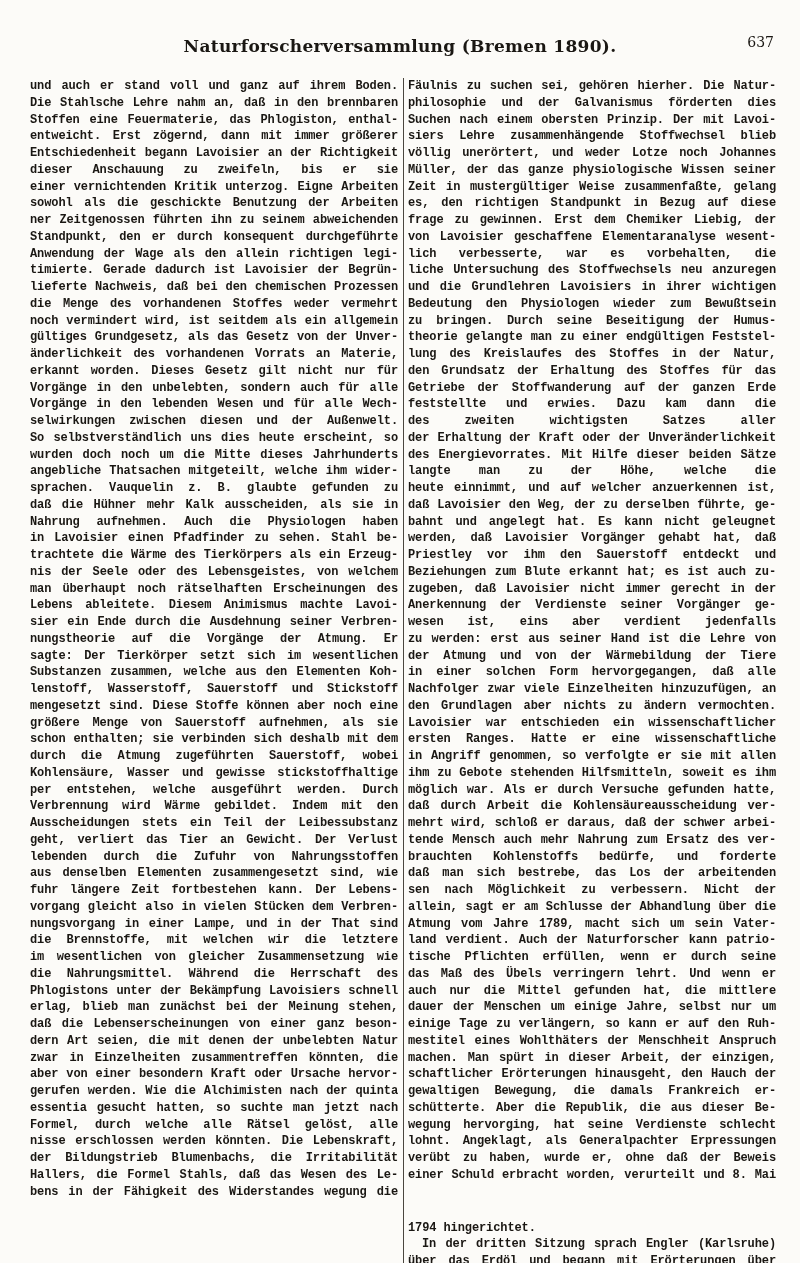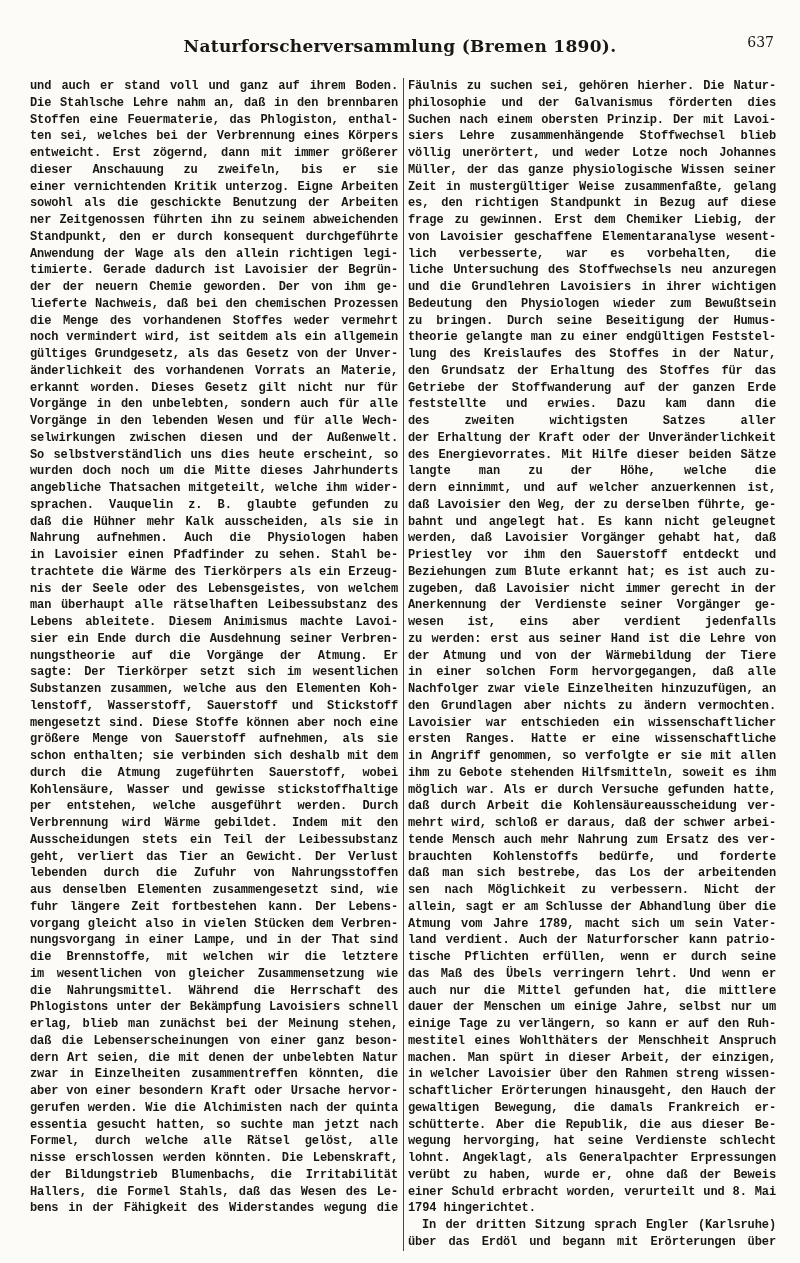--- a/index.html
+++ b/index.html
@@ -41,66 +41,65 @@
   .line {
     height: 16.75px;
     line-height: 16.75px;
     font-size: 12px;
     font-weight: bold;
     text-align: justify;
     text-align-last: justify;
     overflow: hidden;
     letter-spacing: -0.1px;
   }
-  .par-end { text-align-last: left; }
+  .par-end { text-align-last: left; margin-top: 36px; }
   .par-start { text-indent: 14px; }
 </style>
 </head>
 <body>
 
 <div class="page">
   <div class="header">
     <div class="title">Naturforscherversammlung (Bremen 1890).</div>
     <div class="pagenum">637</div>
   </div>
 
   <div class="columns">
     <div class="col" id="col-left">
         <div class="line">und auch er stand voll und ganz auf ihrem Boden.</div>
         <div class="line">Die Stahlsche Lehre nahm an, daß in den brennbaren</div>
         <div class="line">Stoffen eine Feuermaterie, das Phlogiston, enthal-</div>
-        <div class="line">ten sei, welches bei der Verbrennung eines Körpers</div>
         <div class="line">entweicht. Erst zögernd, dann mit immer größerer</div>
+        <div class="line">Entschiedenheit begann Lavoisier an der Richtigkeit</div>
         <div class="line">dieser Anschauung zu zweifeln, bis er sie schließlich</div>
         <div class="line">einer vernichtenden Kritik unterzog. Eigne Arbeiten</div>
         <div class="line">sowohl als die geschickte Benutzung der Arbeiten sei-</div>
         <div class="line">ner Zeitgenossen führten ihn zu seinem abweichenden</div>
         <div class="line">Standpunkt, den er durch konsequent durchgeführte</div>
         <div class="line">Anwendung der Wage als den allein richtigen legi-</div>
         <div class="line">timierte. Gerade dadurch ist Lavoisier der Begrün-</div>
-        <div class="line">der der neuern Chemie geworden. Der von ihm ge-</div>
         <div class="line">lieferte Nachweis, daß bei den chemischen Prozessen</div>
         <div class="line">die Menge des vorhandenen Stoffes weder vermehrt</div>
         <div class="line">noch vermindert wird, ist seitdem als ein allgemein</div>
         <div class="line">gültiges Grundgesetz, als das Gesetz von der Unver-</div>
         <div class="line">änderlichkeit des vorhandenen Vorrats an Materie,</div>
         <div class="line">erkannt worden. Dieses Gesetz gilt nicht nur für die</div>
         <div class="line">Vorgänge in den unbelebten, sondern auch für alle</div>
         <div class="line">Vorgänge in den lebenden Wesen und für alle Wech-</div>
         <div class="line">selwirkungen zwischen diesen und der Außenwelt.</div>
         <div class="line">So selbstverständlich uns dies heute erscheint, so</div>
         <div class="line">wurden doch noch um die Mitte dieses Jahrhunderts</div>
         <div class="line">angebliche Thatsachen mitgeteilt, welche ihm wider-</div>
         <div class="line">sprachen. Vauquelin z. B. glaubte gefunden zu haben,</div>
         <div class="line">daß die Hühner mehr Kalk ausscheiden, als sie in der</div>
         <div class="line">Nahrung aufnehmen. Auch die Physiologen haben</div>
         <div class="line">in Lavoisier einen Pfadfinder zu sehen. Stahl be-</div>
         <div class="line">trachtete die Wärme des Tierkörpers als ein Erzeug-</div>
         <div class="line">nis der Seele oder des Lebensgeistes, von welchem</div>
-        <div class="line">man überhaupt alle rätselhaften Leibessubstanz des</div>
+        <div class="line">man überhaupt noch rätselhaften Erscheinungen des</div>
         <div class="line">Lebens ableitete. Diesem Animismus machte Lavoi-</div>
         <div class="line">sier ein Ende durch die Ausdehnung seiner Verbren-</div>
         <div class="line">nungstheorie auf die Vorgänge der Atmung. Er</div>
         <div class="line">sagte: Der Tierkörper setzt sich im wesentlichen aus</div>
         <div class="line">Substanzen zusammen, welche aus den Elementen Koh-</div>
         <div class="line">lenstoff, Wasserstoff, Sauerstoff und Stickstoff zusam-</div>
         <div class="line">mengesetzt sind. Diese Stoffe können aber noch eine</div>
         <div class="line">größere Menge von Sauerstoff aufnehmen, als sie</div>
         <div class="line">schon enthalten; sie verbinden sich deshalb mit dem</div>
         <div class="line">durch die Atmung zugeführten Sauerstoff, wobei</div>
@@ -150,21 +149,21 @@
         <div class="line">zu bringen. Durch seine Beseitigung der Humus-</div>
         <div class="line">theorie gelangte man zu einer endgültigen Feststel-</div>
         <div class="line">lung des Kreislaufes des Stoffes in der Natur, welche</div>
         <div class="line">den Grundsatz der Erhaltung des Stoffes für das große</div>
         <div class="line">Getriebe der Stoffwanderung auf der ganzen Erde</div>
         <div class="line">feststellte und erwies. Dazu kam dann die Entdeckung</div>
         <div class="line">des zweiten wichtigsten Satzes aller Naturerkenntnis,</div>
         <div class="line">der Erhaltung der Kraft oder der Unveränderlichkeit</div>
         <div class="line">des Energievorrates. Mit Hilfe dieser beiden Sätze ge-</div>
         <div class="line">langte man zu der Höhe, welche die Naturwissenschaft</div>
-        <div class="line">dern einnimmt, und auf welcher anzuerkennen ist,</div>
+        <div class="line">heute einnimmt, und auf welcher anzuerkennen ist,</div>
         <div class="line">daß Lavoisier den Weg, der zu derselben führte, ge-</div>
         <div class="line">bahnt und angelegt hat. Es kann nicht geleugnet</div>
         <div class="line">werden, daß Lavoisier Vorgänger gehabt hat, daß</div>
         <div class="line">Priestley vor ihm den Sauerstoff entdeckt und dessen</div>
         <div class="line">Beziehungen zum Blute erkannt hat; es ist auch zu-</div>
         <div class="line">zugeben, daß Lavoisier nicht immer gerecht in der</div>
         <div class="line">Anerkennung der Verdienste seiner Vorgänger ge-</div>
         <div class="line">wesen ist, eins aber verdient jedenfalls festgehalten</div>
         <div class="line">zu werden: erst aus seiner Hand ist die Lehre von</div>
         <div class="line">der Atmung und von der Wärmebildung der Tiere</div>
@@ -185,21 +184,20 @@
         <div class="line">allein, sagt er am Schlusse der Abhandlung über die</div>
         <div class="line">Atmung vom Jahre 1789, macht sich um sein Vater-</div>
         <div class="line">land verdient. Auch der Naturforscher kann patrio-</div>
         <div class="line">tische Pflichten erfüllen, wenn er durch seine Arbeiten</div>
         <div class="line">das Maß des Übels verringern lehrt. Und wenn er</div>
         <div class="line">auch nur die Mittel gefunden hat, die mittlere Lebens-</div>
         <div class="line">dauer der Menschen um einige Jahre, selbst nur um</div>
         <div class="line">einige Tage zu verlängern, so kann er auf den Ruh-</div>
         <div class="line">mestitel eines Wohlthäters der Menschheit Anspruch</div>
         <div class="line">machen. Man spürt in dieser Arbeit, der einzigen,</div>
-        <div class="line">in welcher Lavoisier über den Rahmen streng wissen-</div>
         <div class="line">schaftlicher Erörterungen hinausgeht, den Hauch der</div>
         <div class="line">gewaltigen Bewegung, die damals Frankreich er-</div>
         <div class="line">schütterte. Aber die Republik, die aus dieser Be-</div>
         <div class="line">wegung hervorging, hat seine Verdienste schlecht ge-</div>
         <div class="line">lohnt. Angeklagt, als Generalpachter Erpressungen</div>
         <div class="line">verübt zu haben, wurde er, ohne daß der Beweis</div>
         <div class="line">einer Schuld erbracht worden, verurteilt und 8. Mai</div>
         <div class="line par-end">1794 hingerichtet.</div>
         <div class="line par-start">In der dritten Sitzung sprach Engler (Karlsruhe)</div>
         <div class="line">über das Erdöl und begann mit Erörterungen über</div>

